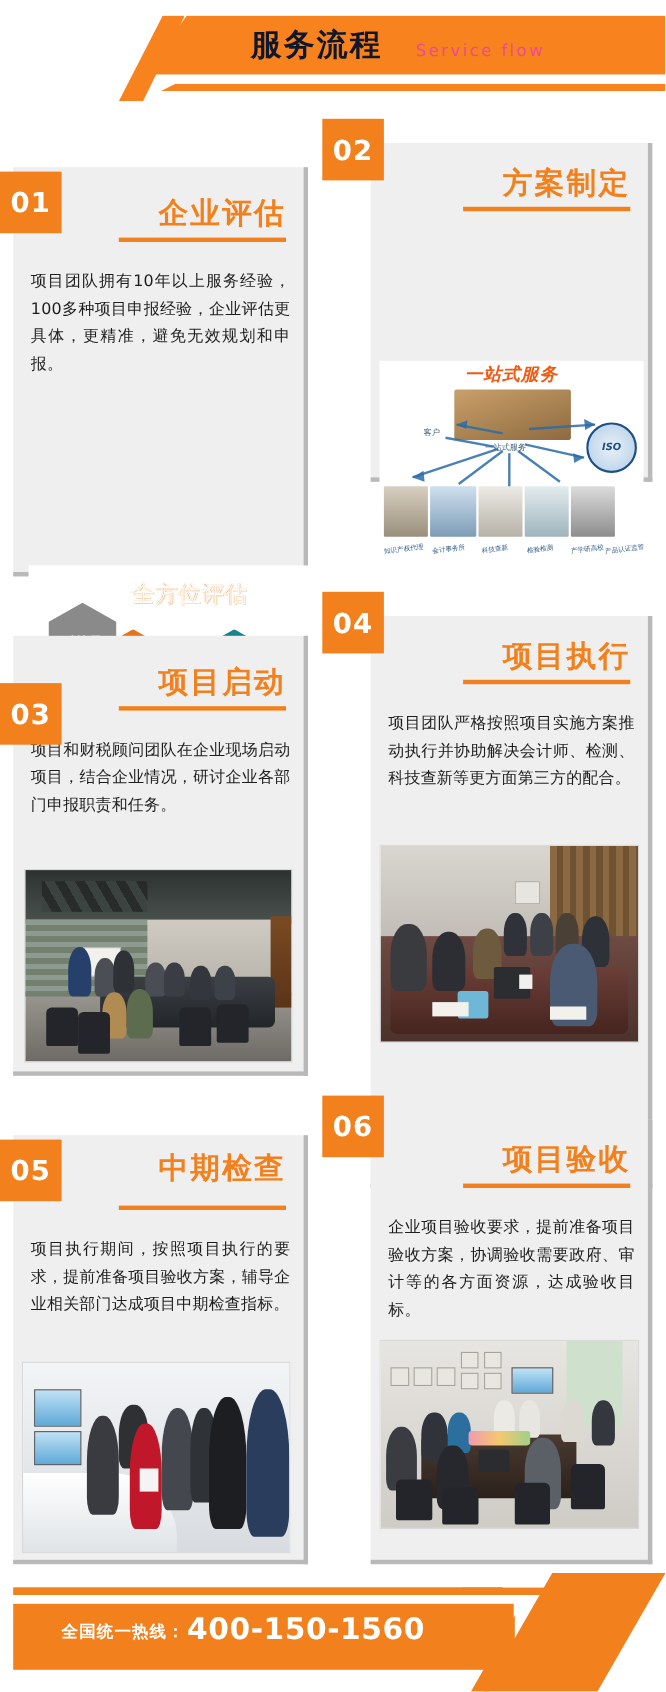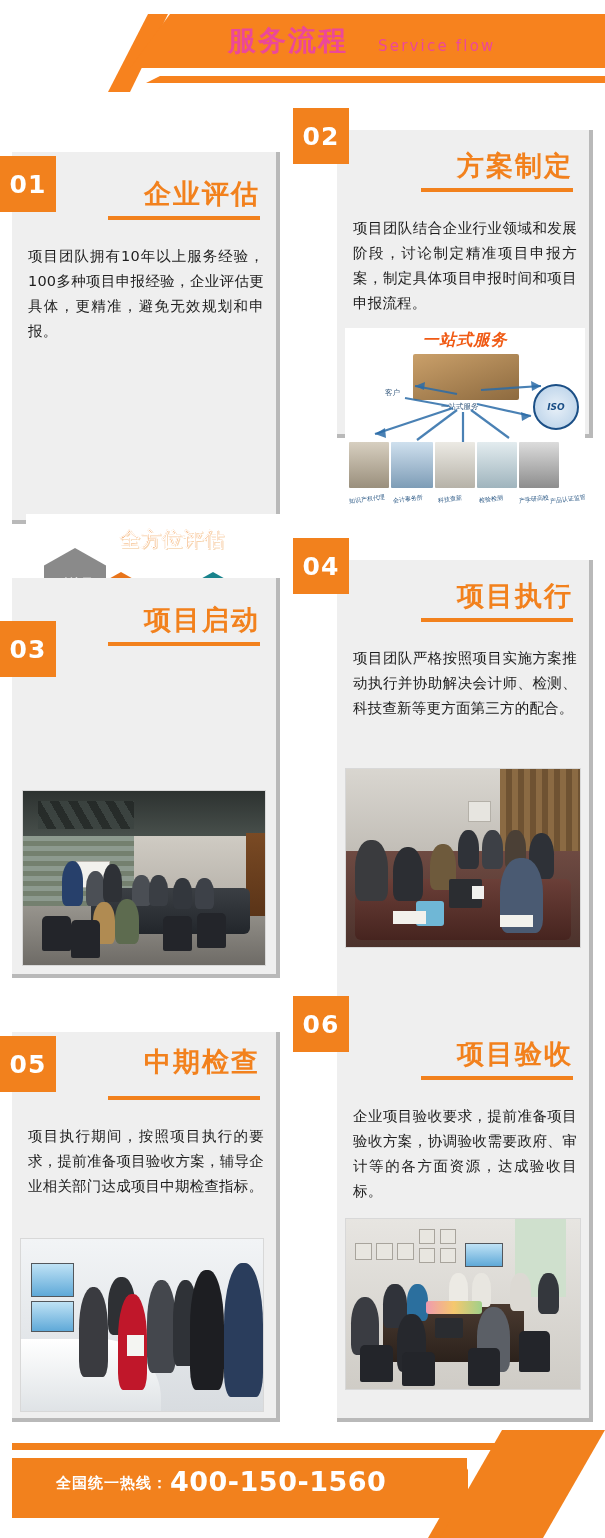--- a/index.html
+++ b/index.html
@@ -21,21 +21,21 @@
     background:#F7821E;
     clip-path: polygon(40px 0, 60px 0, 22px 100%, 0 100%);
   }
   .hdr-rule {
     position:absolute; left:146px; top:76px; width:459px; height:7px;
     background:#F7821E;
     clip-path: polygon(14px 0, 100% 0, 100% 100%, 0 100%);
   }
   .hdr-title {
     position:absolute; left:228px; top:18px;
-    font-size:28px; font-weight:bold; color:#ec4899; letter-spacing:2px;
+    font-size:28px; font-weight:bold; color:#0f172a; letter-spacing:2px;
     line-height:46px;
     text-align:right;
   }
   .hdr-sub {
     position:absolute; left:378px; top:30px;
     font-size:15px; color:#ec4899; letter-spacing:2.2px; line-height:32px;
   }
 
   
   .card {
@@ -200,21 +200,20 @@
     <div class="hex" style="left:64px;  top:106px; background:#8FAD2E;">商务局</div>
     <div class="hex" style="left:156px; top:58px; background:#18838C;">发改委</div>
     <div class="hex" style="left:156px; top:106px; background:#2F6FA8;">经信委</div>
   </div>
 </div>
 <div class="badge l b1">01</div>
 
 <div class="card right row1">
   <div class="ctitle" style="top:18px;">方案制定</div>
   <div class="ctitle-rule" style="right:16px; top:58px; width:152px;"></div>
-  <div class="ctext" style="left:16px; top:86px; width:224px;">项目团队结合企业行业领域和发展阶段，讨论制定精准项目申报方案，制定具体项目申报时间和项目申报流程。</div>
 
   <div class="oss">
     <div class="oss-title">一站式服务</div>
     <div class="oss-photo" style="left:68px; top:26px; width:106px; height:46px;"></div>
     <div class="oss-lbl" style="left:40px; top:60px;">客户</div>
     <div class="oss-lbl" style="left:96px; top:74px;">一站式服务</div>
 
     <svg style="position:absolute;left:0;top:0;width:240px;height:182px;">
       <g stroke="#2b6ca8" stroke-width="2.2" fill="none" opacity="0.85">
         <path d="M112 66 L70 58"></path>
@@ -248,20 +247,21 @@
     <div class="oss-foot" style="left:134px;">检验检测</div>
     <div class="oss-foot" style="left:174px;">产学研高校</div>
     <div class="oss-foot" style="left:205px;">产品认证监管</div>
   </div>
 </div>
 <div class="badge r b2">02</div>
 
 <div class="card left row2">
   <div class="ctitle" style="top:24px;">项目启动</div>
   <div class="ctitle-rule" style="right:16px; top:64px; width:152px;"></div>
+  <div class="ctext" style="left:16px; top:92px; width:236px;">项目和财税顾问团队在企业现场启动项目，结合企业情况，研讨企业各部门申报职责和任务。</div>
 
   <div class="pic" style="left:10px; top:212px; width:244px; height:176px;">
     <div class="room">
       <div class="ceiling"></div>
       <div class="wall" style="background:linear-gradient(#cfcbc3,#b5b0a8)"></div>
       <div class="floor"></div>
       <div style="position:absolute;left:0;top:26%;width:46%;height:40%;background:repeating-linear-gradient(180deg,#8d9a8f 0 5px,#74806f 5px 10px);"></div>
       <div style="position:absolute;right:0;top:24%;width:8%;height:48%;background:linear-gradient(#7a4a24,#5a3418);"></div>
       <div style="position:absolute;left:22%;top:40%;width:14%;height:16%;background:#f2f1ed;border:1px solid #b9b5ad;"></div>
       <div class="tablez" style="left:28%;top:56%;width:66%;height:26%;background:linear-gradient(#3b3f44,#22262b);"></div>

